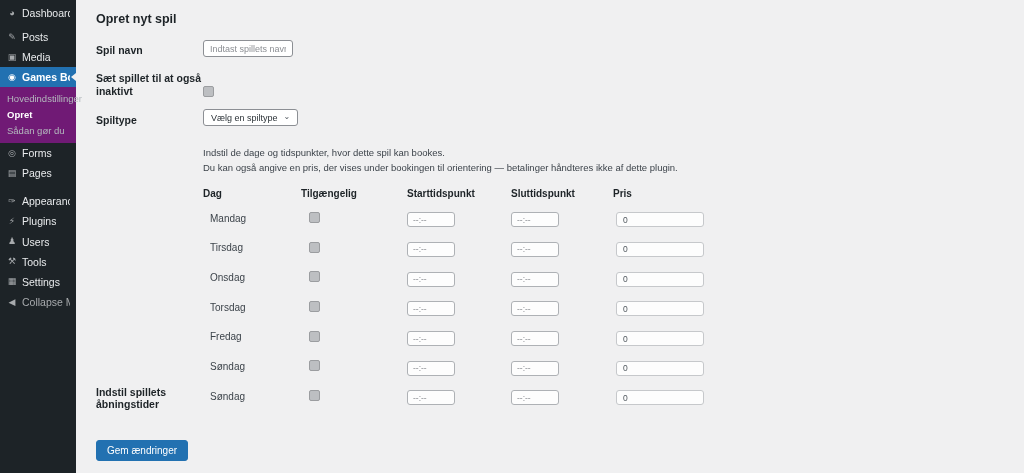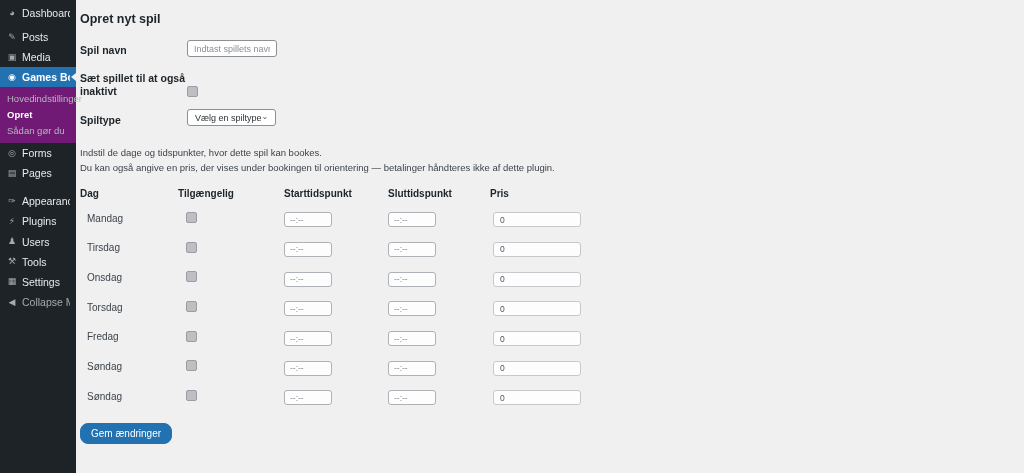--- a/index.html
+++ b/index.html
@@ -59,21 +59,21 @@
     color: #b4b9be;
     cursor: pointer;
   }
   .submenu-item.current { color: #ffffff; font-weight: 700; }
   .menu-item.collapse { color: #a7aaad; }
   .mi-label { white-space: nowrap; overflow: hidden; }
 
   
   .content {
     flex: 1;
-    padding: 10px 0 0 4px;
+    padding: 10px 0 0 20px;
   }
   .page-title {
     font-size: 12.5px;
     font-weight: 700;
     color: #1d2327;
     margin: 2px 0 14px 0;
   }
   .form-row { display: flex; align-items: flex-end; margin-bottom: 12px; }
   .form-row.mb-lg { margin-bottom: 18px; }
   .flabel {
@@ -95,21 +95,21 @@
   .checkbox {
     display: inline-block;
     width: 11px; height: 11px;
     margin-top: 3px;
     background: #bdbfc2;
     border: 1px solid #9b9da0;
     border-radius: 2px;
     cursor: pointer;
   }
   .select {
-    display: inline-flex; align-items: center; gap: 0;
+    display: inline-flex; align-items: center; gap: 6px;
     height: 17px;
     border: 1px solid #8c8f94; border-radius: 3px;
     background: #ffffff;
     padding: 0 7px;
     font-size: 9px; color: #2c3338;
     cursor: pointer;
   }
   .select .chev { font-size: 8px; color: #50575e; line-height: 1; margin-top: -2px; }
 
   .hours-block { flex: 1; }
@@ -145,24 +145,25 @@
   .price-input {
     width: 88px; height: 15px;
     margin-left: 3px;
     border: 1px solid #c6c8cb; border-radius: 3px;
     background: #fdfdfd;
     font-size: 8.5px; color: #50575e;
     padding: 1px 6px;
     font-family: "Liberation Sans", "DejaVu Sans", sans-serif;
   }
   .save-button {
+    margin-top: 17px;
     display: inline-block;
     background: #2271b1;
     border: 1px solid #2271b1;
-    border-radius: 8px;
+    border-radius: 3px;
     color: #ffffff;
     font-size: 10px;
     font-family: "Liberation Sans", "DejaVu Sans", sans-serif;
     padding: 4px 10px;
     cursor: pointer;
   }
 </style>
 </head>
 <body>
 
@@ -241,20 +242,21 @@
 
     <div class="form-row mb-lg">
       <div class="flabel">Spiltype</div>
       <div class="select">
         <span>Vælg en spiltype</span>
         <span class="chev">⌄</span>
       </div>
     </div>
 
     <div class="form-row">
+      <div class="flabel">Indstil spillets åbningstider</div>
       <div class="hours-block">
         <p class="hours-desc">Indstil de dage og tidspunkter, hvor dette spil kan bookes.</p>
         <p class="hours-desc">Du kan også angive en pris, der vises under bookingen til orientering — betalinger håndteres ikke af dette plugin.</p>
 
         <div class="sched-grid">
           <div class="sched-header">
             <div class="hcell">Dag</div>
             <div class="hcell">Tilgængelig</div>
             <div class="hcell">Starttidspunkt</div>
             <div class="hcell">Sluttidspunkt</div>

